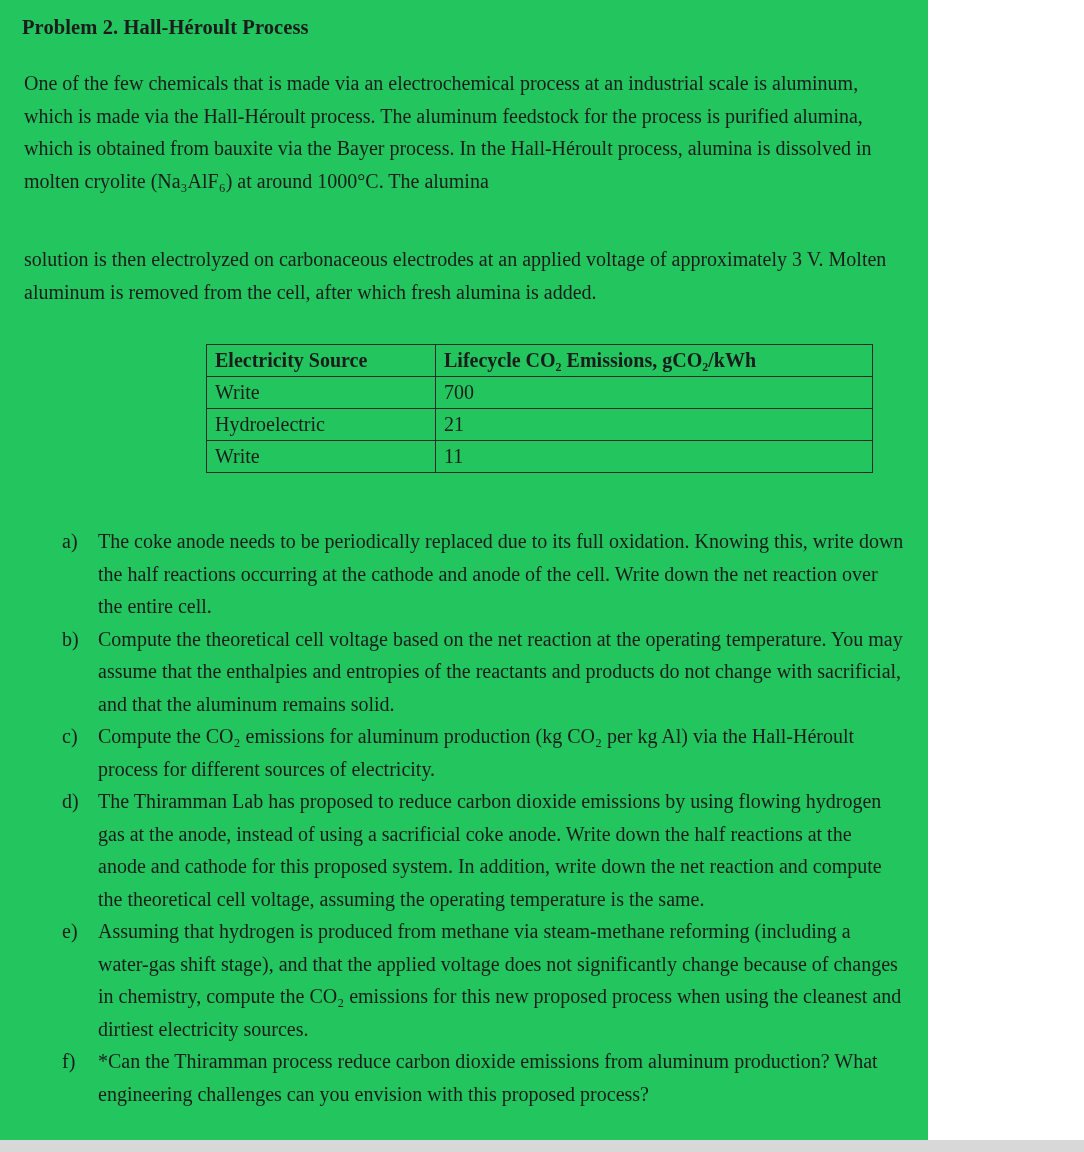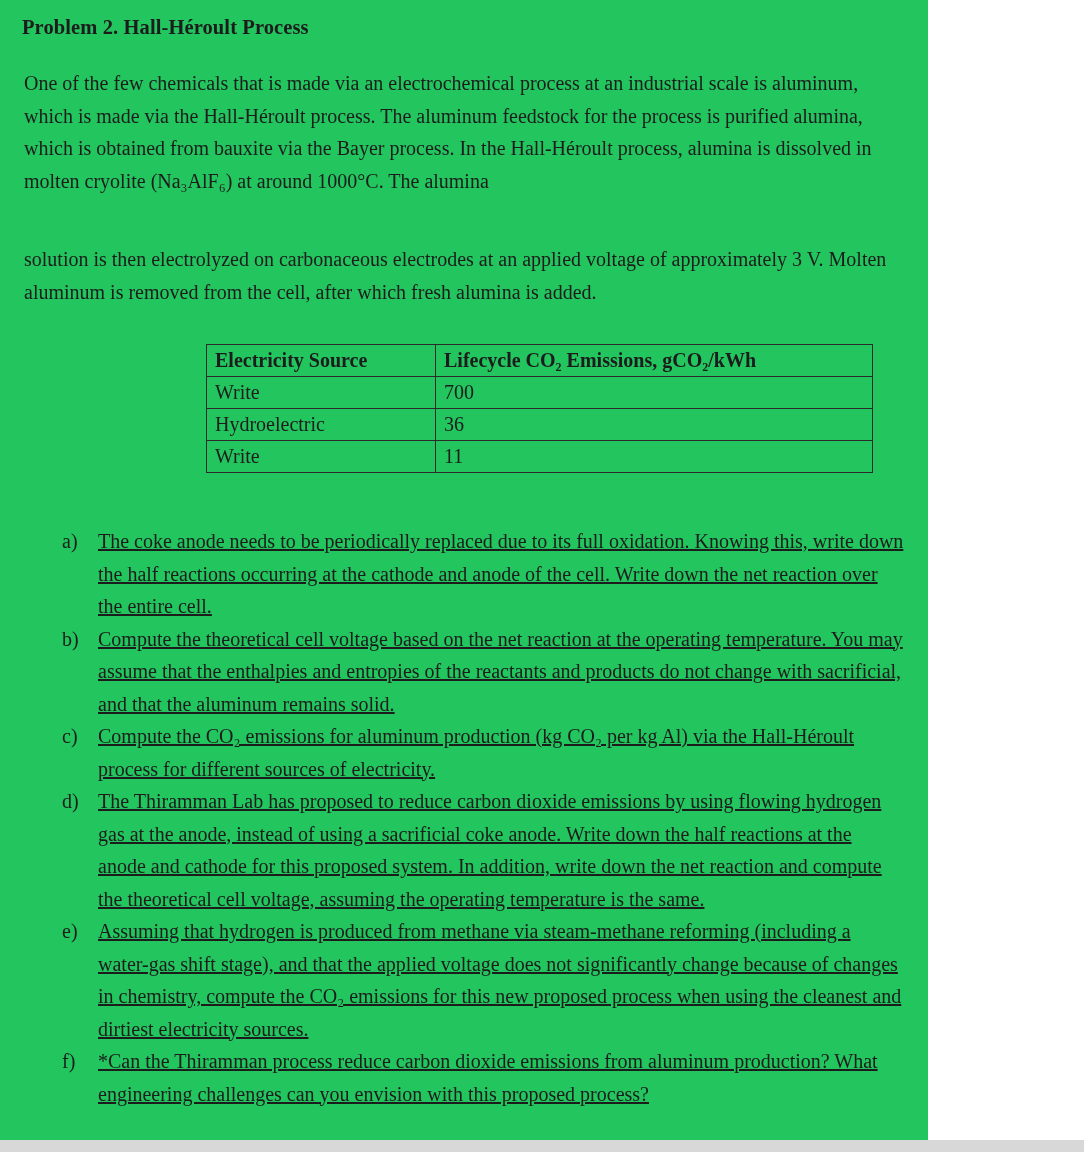--- a/index.html
+++ b/index.html
@@ -72,21 +72,20 @@
     display: flex;
     font-size: 20px;
     line-height: 32.5px;
     max-width: 990px;
   }
   .q-label {
     flex: 0 0 36px;
   }
   .q-text {
     flex: 1 1 auto;
-    text-decoration: underline;
   }
   .bottom-edge {
     position: absolute;
     left: 0;
     bottom: 0;
     width: 1084px;
     height: 12px;
     background: #d8d8d8;
   }
 </style>
@@ -108,21 +107,21 @@
         <th>Lifecycle CO₂ Emissions, gCO₂/kWh</th>
       </tr>
     </thead>
     <tbody>
       <tr>
         <td>Write</td>
         <td>700</td>
       </tr>
       <tr>
         <td>Hydroelectric</td>
-        <td>36</td>
+        <td>21</td>
       </tr>
       <tr>
         <td>Write</td>
         <td>11</td>
       </tr>
     </tbody>
   </table>
 
   <div class="question-list">
 

